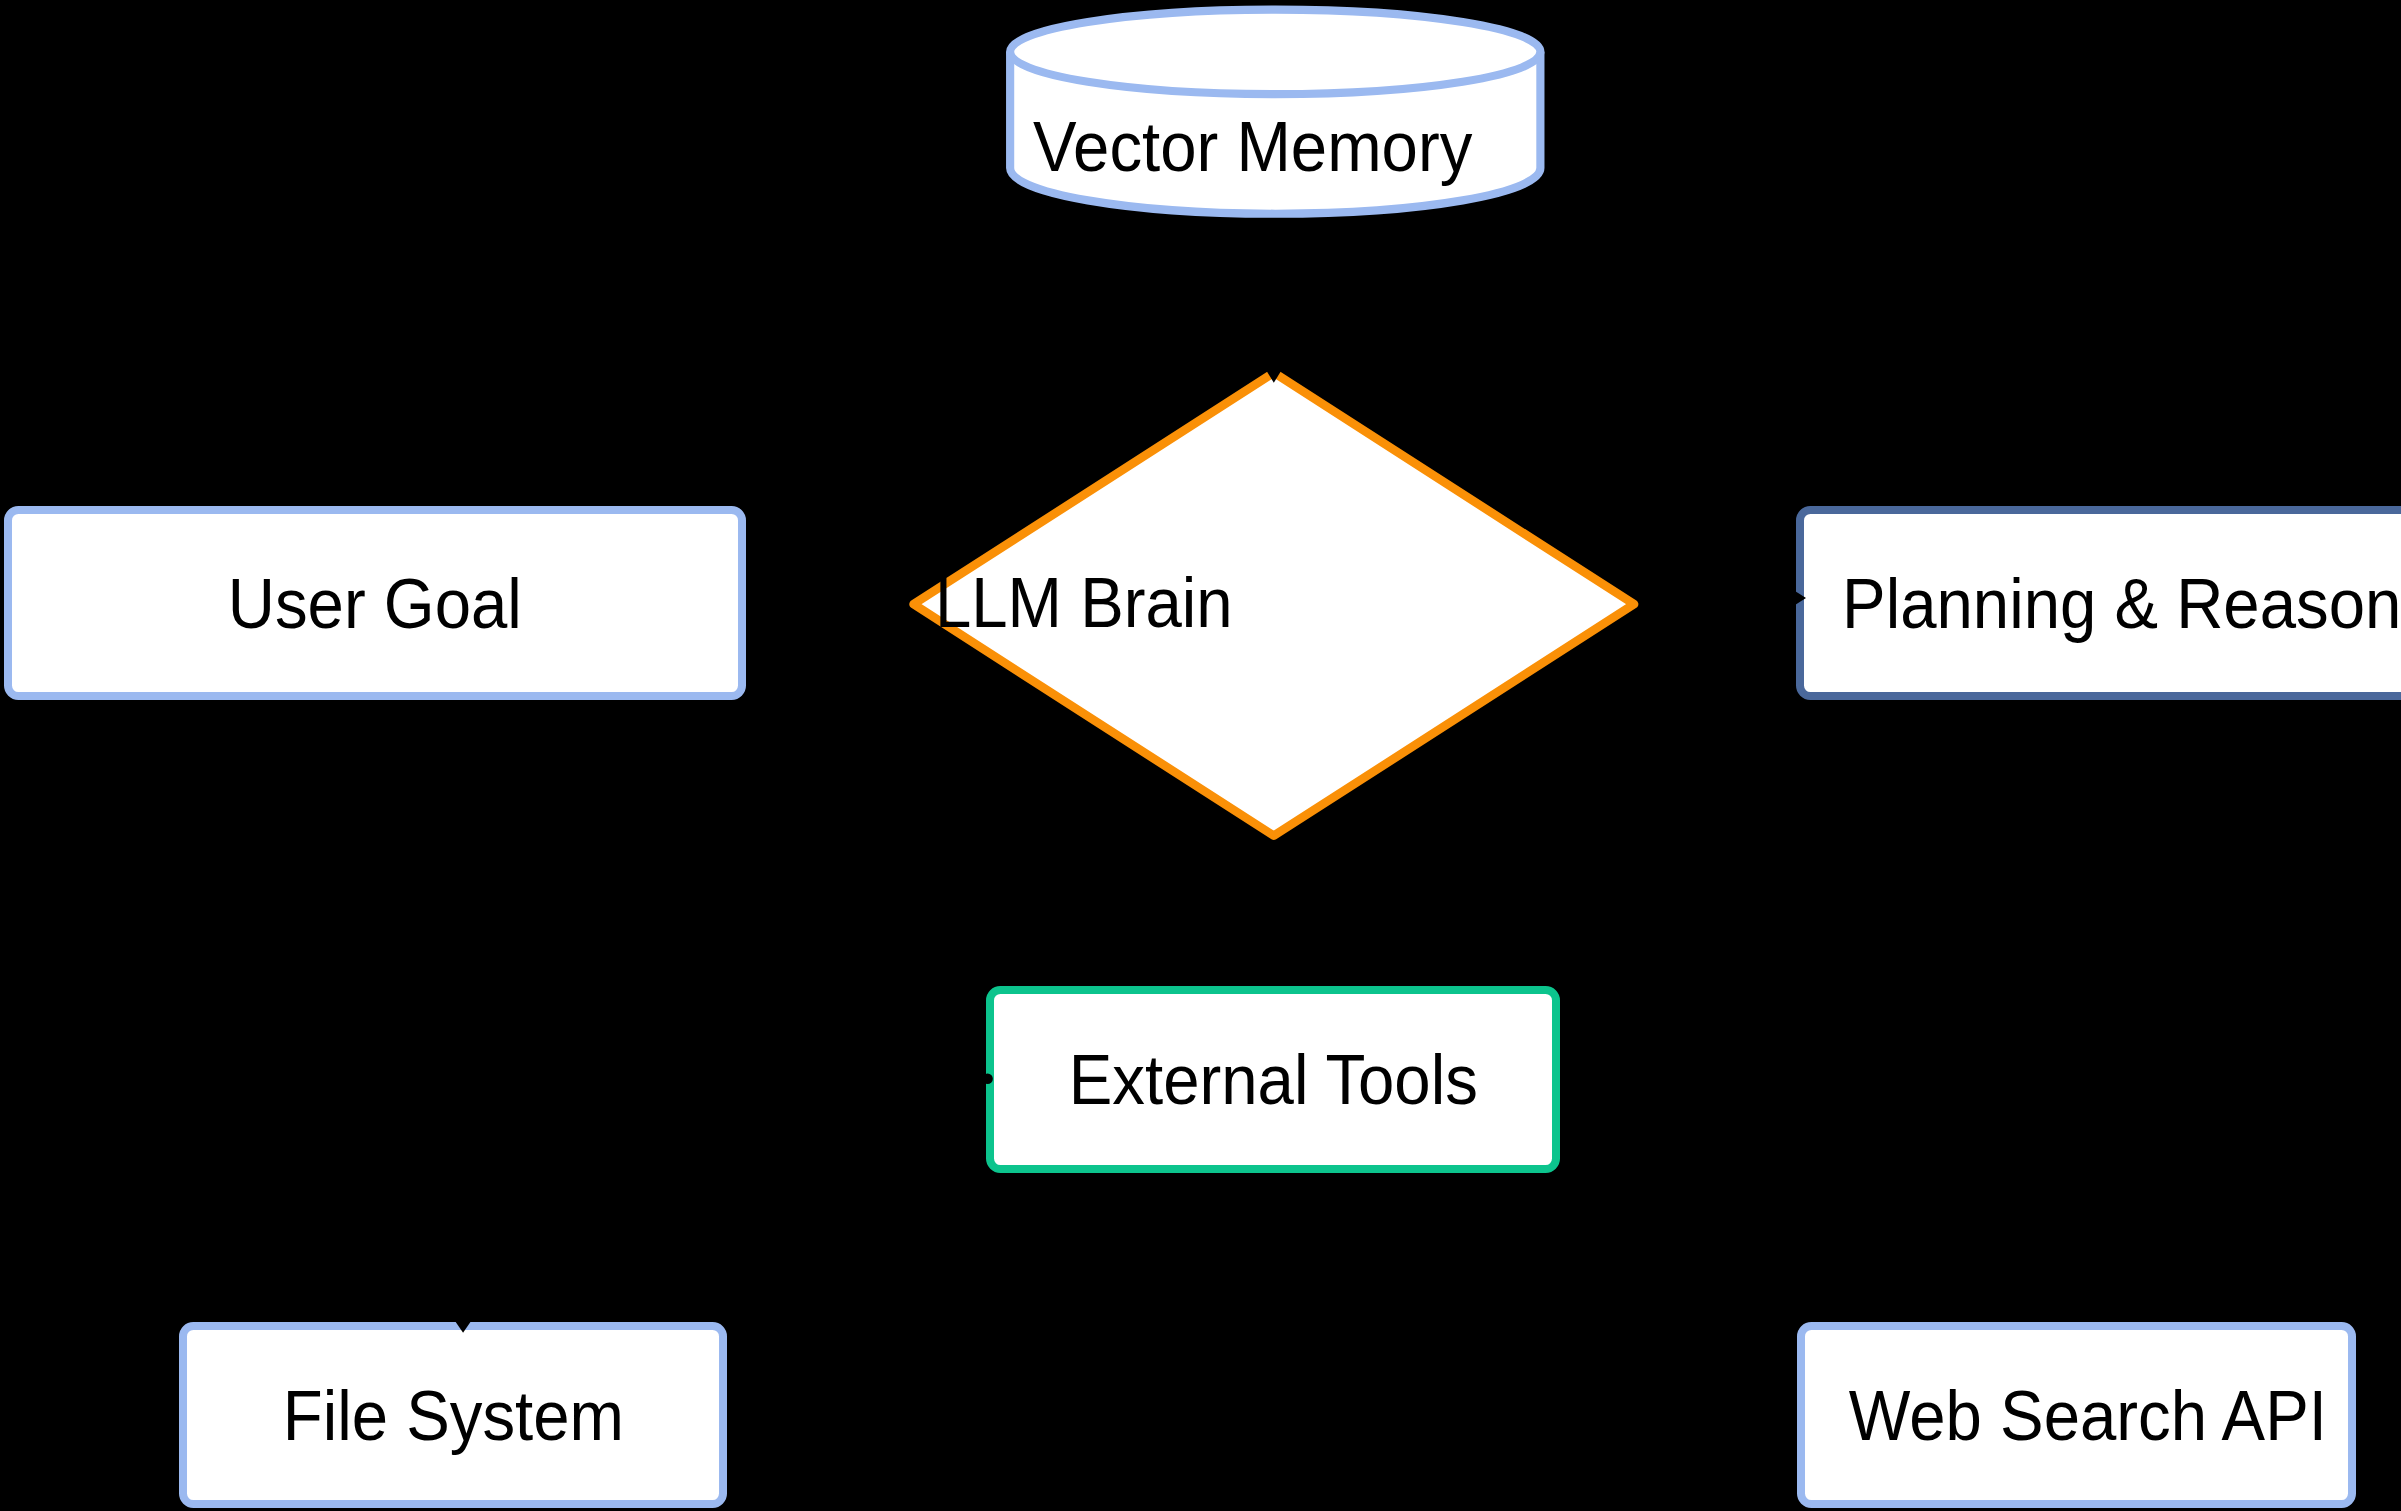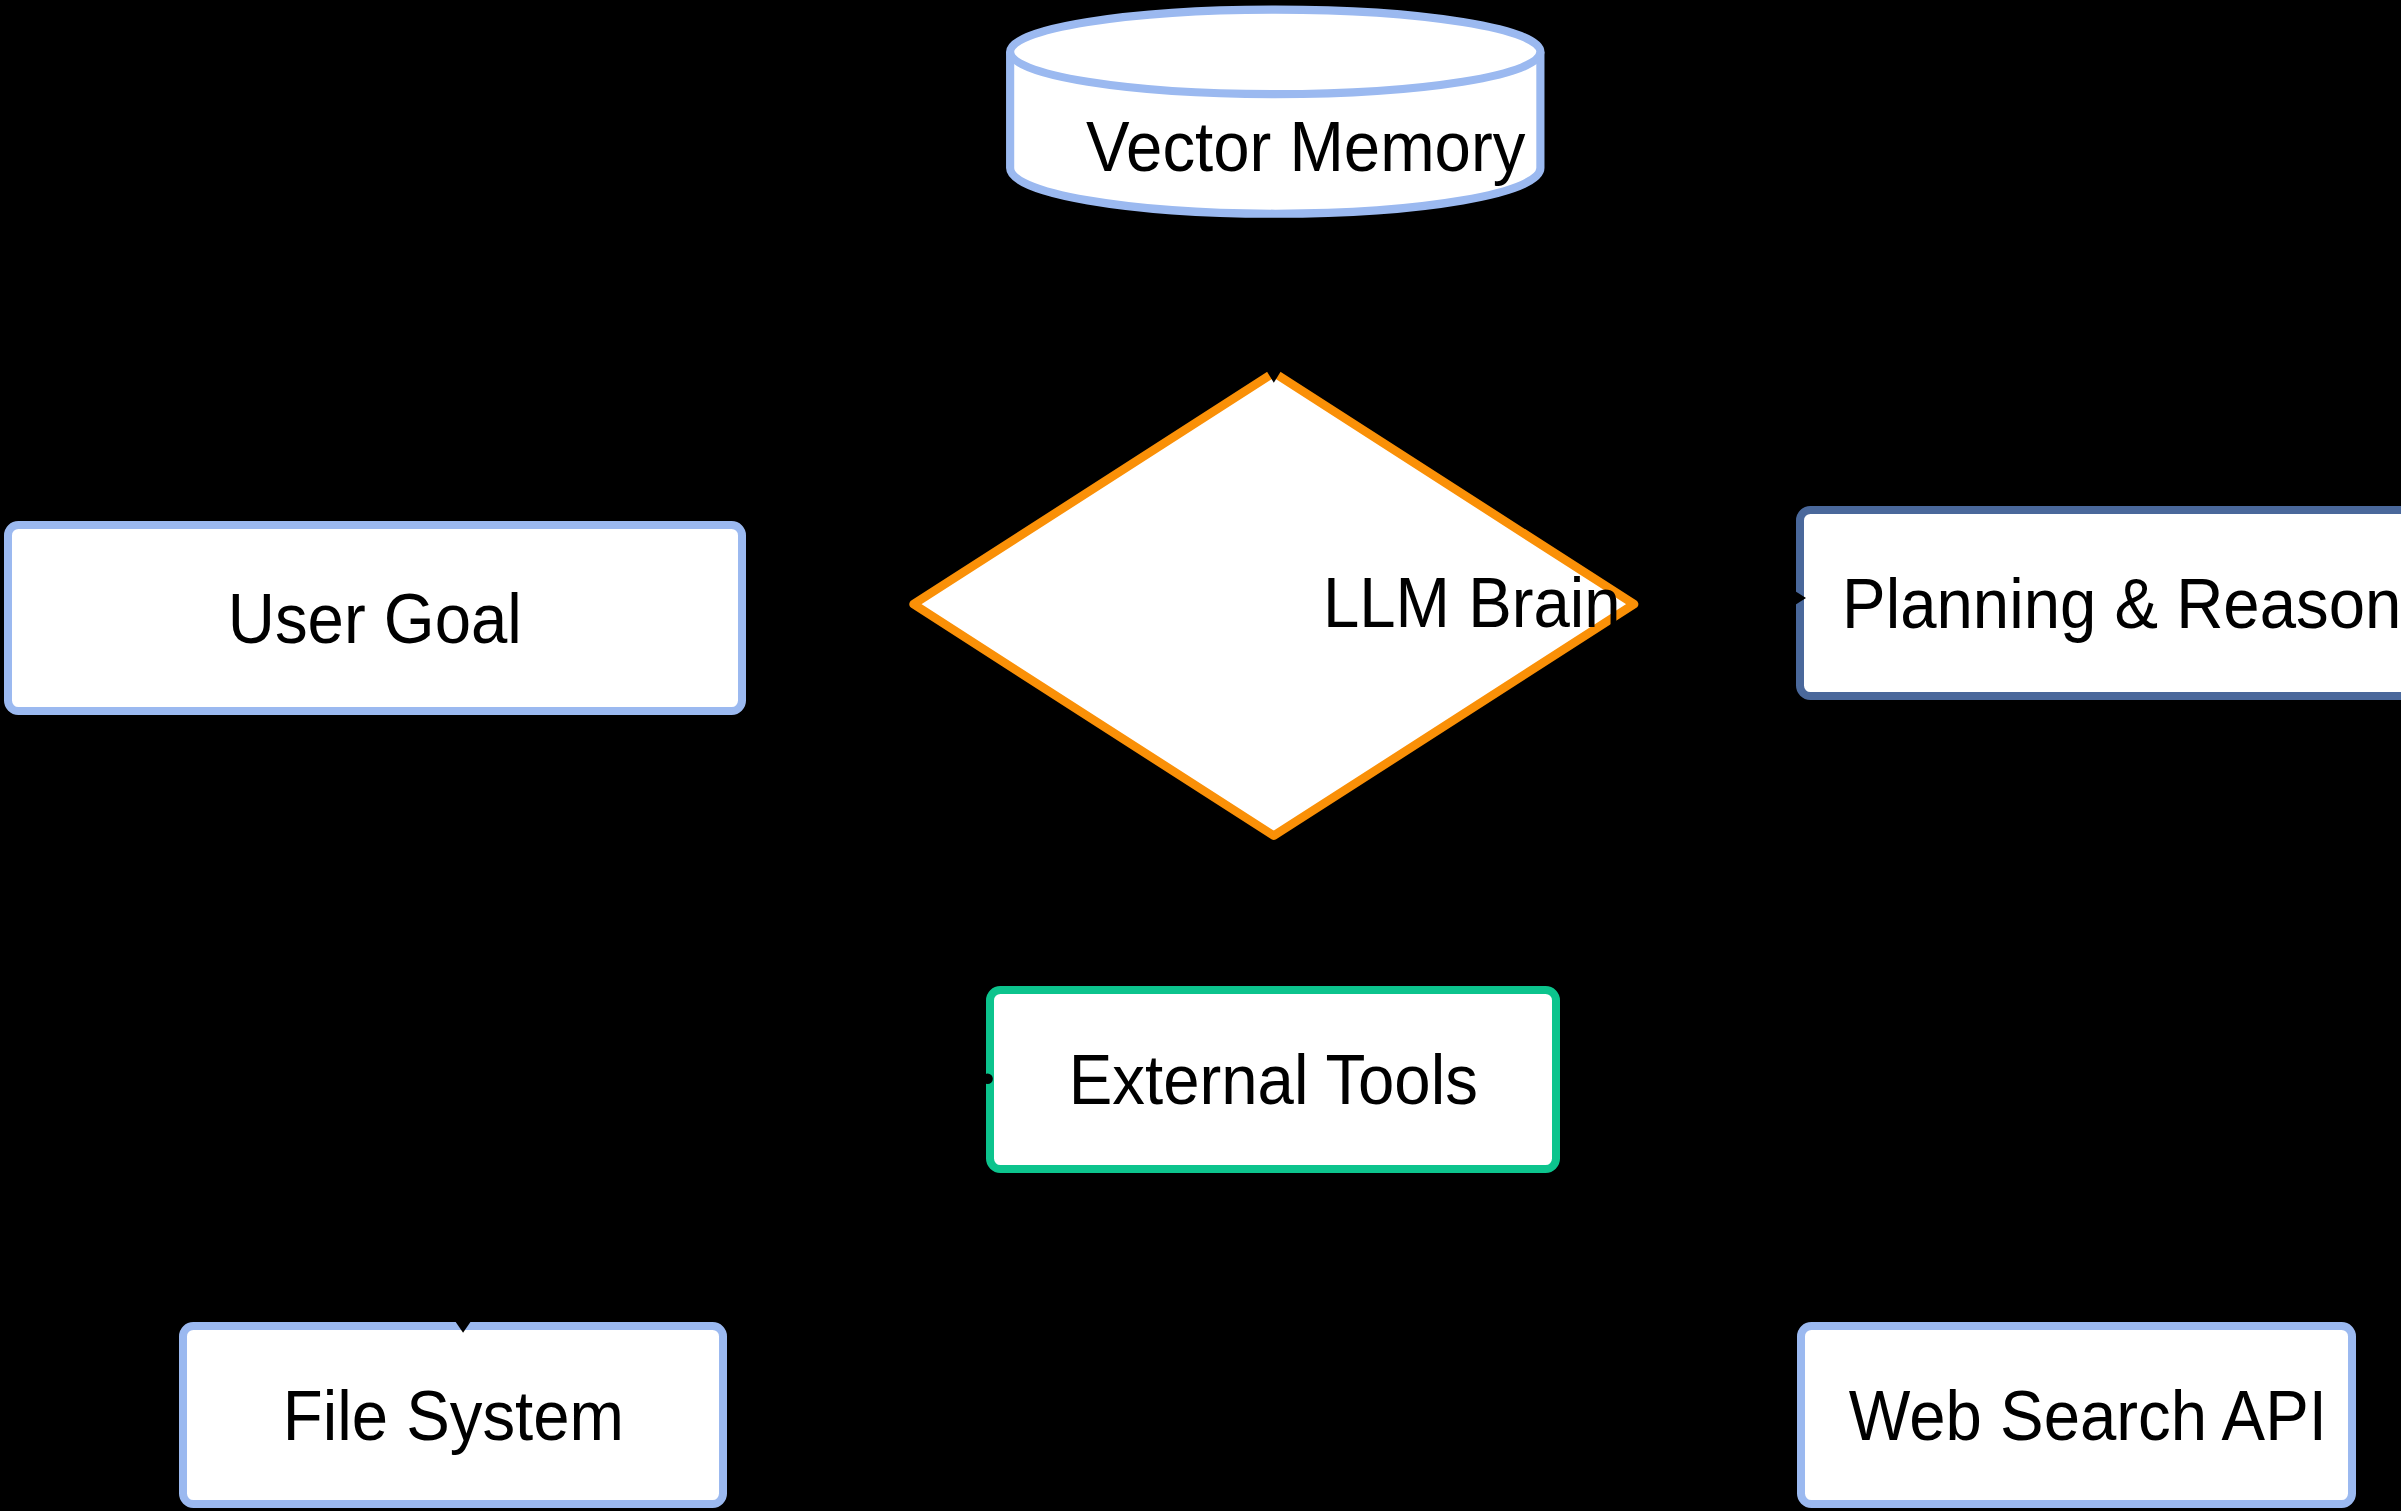--- a/index.html
+++ b/index.html
@@ -51,29 +51,30 @@
     height: 1512px;
     z-index: 2;
     pointer-events: none;
   }
 
   
   .float-label {
     position: absolute;
     display: flex;
     align-items: center;
-    justify-content: flex-end;
+    justify-content: flex-start;
     z-index: 3;
     pointer-events: none;
+    padding-left: 8px;
   }
   #vector-memory-label { left: 1006px; top: 108px;  width: 538px; height: 77px; }
   #llm-brain-label     { left: 914px; top: 564px; width: 720px; height: 77px; }
 
   
-  #user-goal       { left: 3.8px;    top: 521px; width: 742px; height: 194px; text-align: center; }
+  #user-goal       { left: 3.8px;    top: 506px; width: 742px; height: 194px; text-align: center; }
   #planning        { left: 1796px; top: 506px; width: 738px; height: 194px; }
   #external-tools  { left: 986px; top: 986px; width: 574px; height: 187px; }
   #file-system     { left: 179px;  top: 1322px; width: 548px; height: 186px; }
   #code-execution  { left: 986px; top: 1322px; width: 574px; height: 186px; }
   #web-search-api  { left: 1797px; top: 1322px; width: 559px; height: 186px; justify-content: flex-end; }
 </style>
 </head>
 <body>
 
 <div id="canvas">

